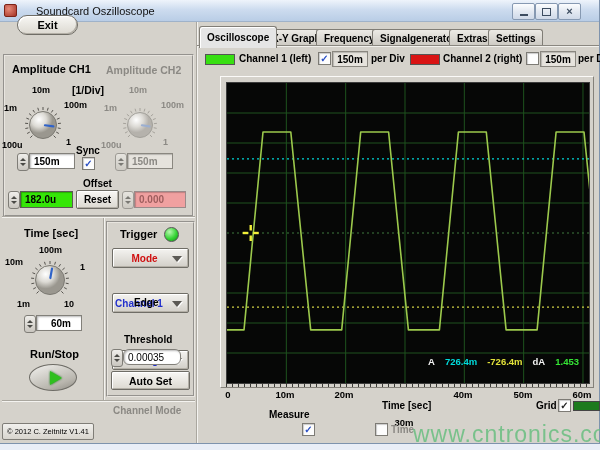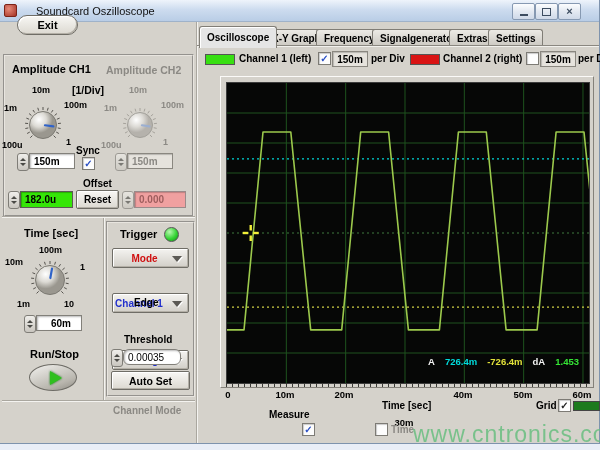--- a/index.html
+++ b/index.html
@@ -271,20 +271,21 @@
   <span class="spin abs" style="left:111px;top:349px;">
       <i class="up"></i>
       <i class="dn"></i>
     </span>
   <div class="sunken valbox abs" style="left:123px;top:349px;width:52px;height:14px;font-weight:normal;border-radius:6px;">0.00035</div>
   <div class="btn3d abs" style="left:111px;top:371px;width:77px;height:17px;font-size:10.5px;">Auto Set</div>
 
   <div class="hline" style="left:2px;top:400px;width:193px;"></div>
   <span class="lbl abs dis" style="left:113px;top:405px;">Channel Mode</span>
 
+  <div class="copyright">© 2012  C. Zeitnitz V1.41</div>
 
   <div class="tab active" style="left:199px;">Oscilloscope</div>
   <div class="tab" style="left:264px;">X-Y Graph</div>
   <div class="tab" style="left:316px;">Frequency</div>
   <div class="tab" style="left:372px;">Signalgenerator</div>
   <div class="tab" style="left:449px;">Extras</div>
   <div class="tab" style="left:488px;">Settings</div>
   <div class="tabline"></div>
 
   <div class="abs" style="left: 205px; top: 54px; width: 28px; height: 9px; border: 1px solid rgb(85, 85, 85); background: rgb(56, 223, 18);"></div>

